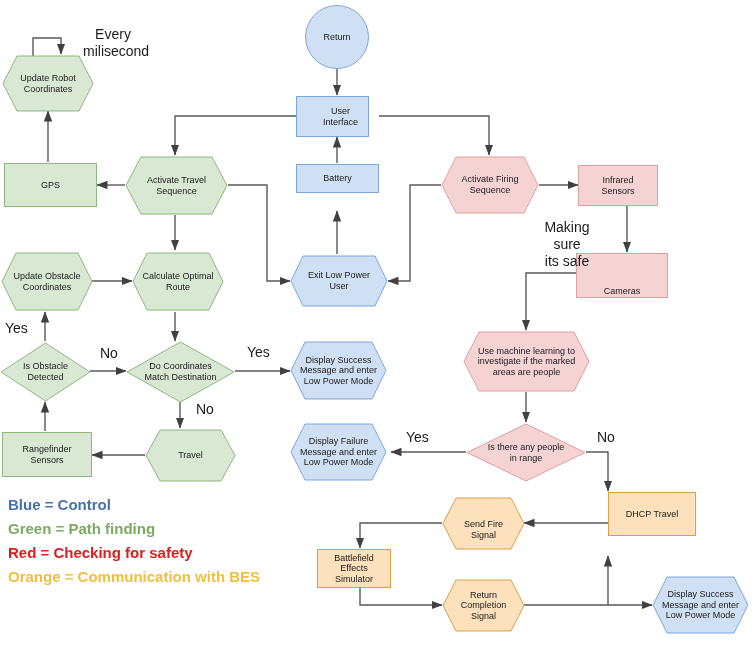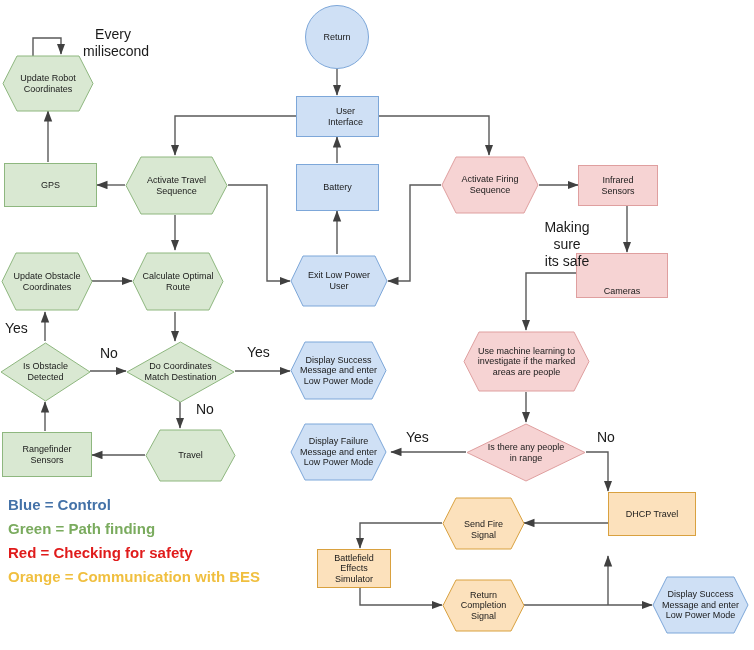--- a/index.html
+++ b/index.html
@@ -94,25 +94,25 @@
       <path d="M524,605 L652,605"></path>
 
       <path d="M608,605 L608,556"></path>
     </g>
   </svg>
 
   <div class="node blue circle" style="left:305px;top:5px;width:64px;height:64px;">
     <span class="lbl">Return</span>
   </div>
 
-  <div class="node blue rect" style="left:296px;top:96px;width:83px;height:41px;padding-left:16px;">
+  <div class="node blue rect" style="left:296px;top:96px;width:73px;height:41px;padding-left:16px;">
     <span class="lbl">User Interface</span>
   </div>
 
-  <div class="node blue rect" style="left:296px;top:164px;width:83px;height:47px;">
+  <div class="node blue rect" style="left:296px;top:164px;width:83px;height:29px;">
     <span class="lbl">Battery</span>
   </div>
 
   <div class="node hex" style="left:290px;top:255px;width:98px;height:52px;">
     <svg width="98" height="52" viewBox="0 0 98 52">
       <polygon points="13,1 85,1 97,26 85,51 13,51 1,26" fill="#cfe0f5" stroke="#7da7d9" stroke-width="1"></polygon>
     </svg>
     <span class="shapetext">Exit Low Power
 User</span>
   </div>

